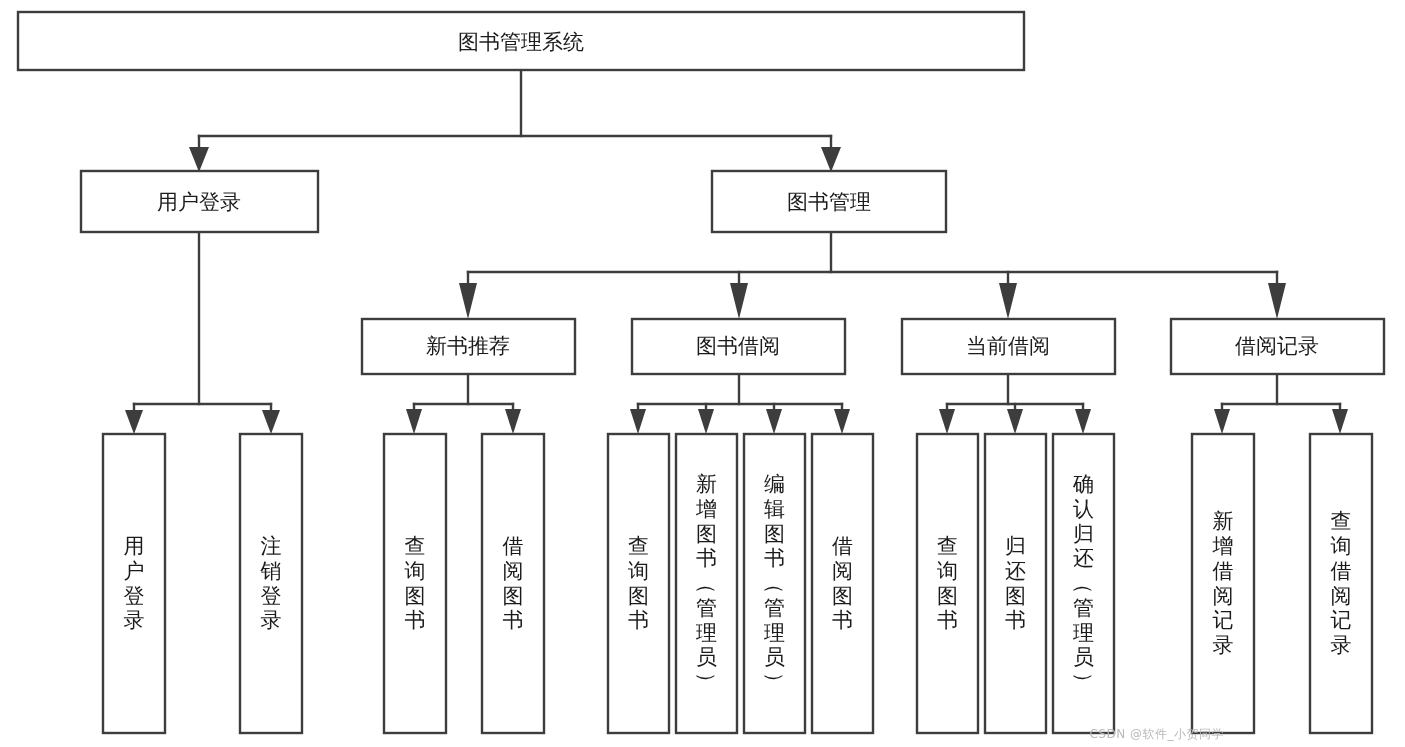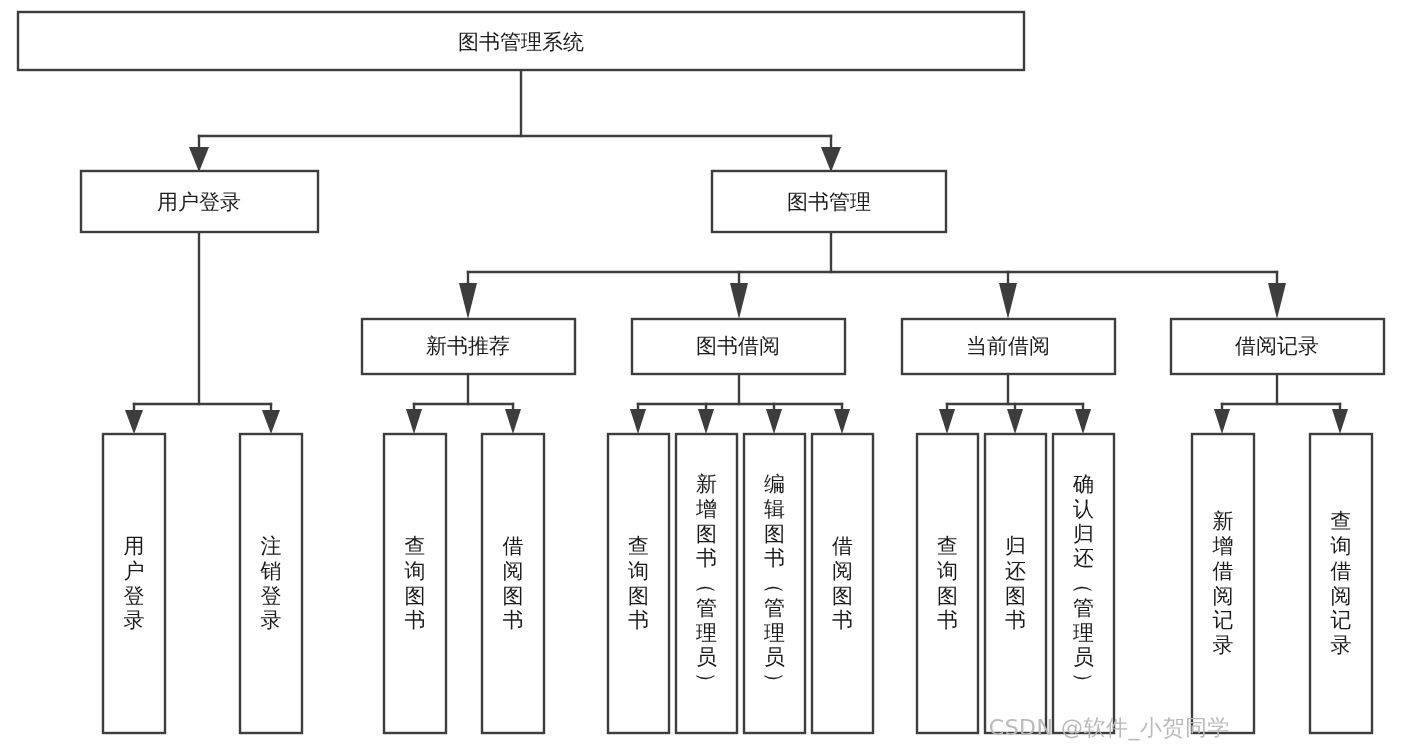--- a/index.html
+++ b/index.html
@@ -45,24 +45,24 @@
   }
   .node-label {
     fill: #1b1b1b;
     font-family: "DejaVu Sans", "Liberation Sans", sans-serif;
     font-size: 21px;
     text-anchor: middle;
     dominant-baseline: middle;
   }
   .watermark-text {
     position: absolute;
-    right: 8px;
+    right: 14px;
     bottom: 4px;
     font-family: "DejaVu Sans", "Liberation Sans", sans-serif;
-    font-size: 22px;
+    font-size: 12px;
     color: #b9b9b9;
     white-space: nowrap;
     letter-spacing: 0.5px;
     user-select: none;
   }
   
   .leaf-label {
     position: absolute;
     display: flex;
     flex-direction: column;

